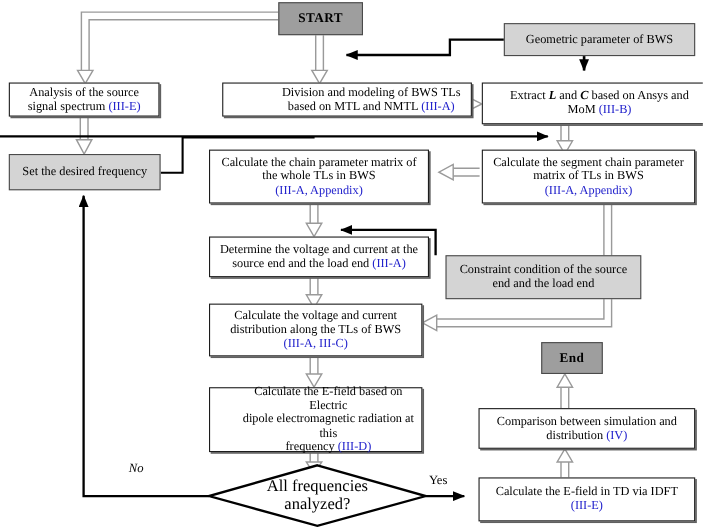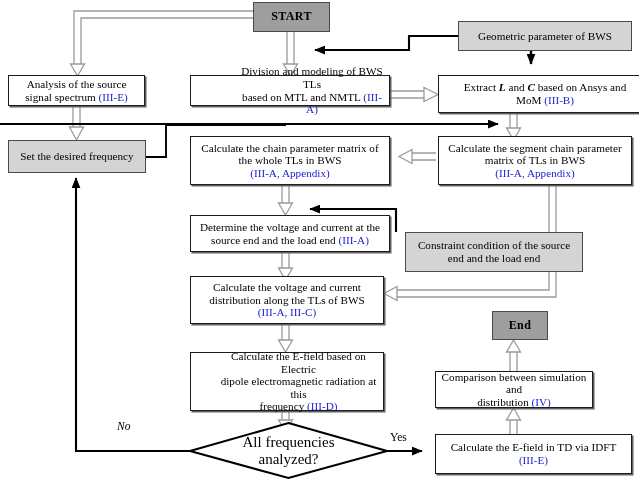--- a/index.html
+++ b/index.html
@@ -204,21 +204,21 @@
   </div>
 
   <div class="node proc" style="left:8px; top:75px; width:137px; height:31px;">
     <span class="inner">
       <span>Analysis of the source</span><br>
       <span>signal spectrum</span>
       <span class="ref">(III-E)</span>
     </span>
   </div>
 
-  <div class="node proc" style="left:190px; top:75px; width:200px; height:31px;padding-left:44px;">
+  <div class="node proc" style="left:202px; top:75px; width:227px; height:31px;padding-left:44px;">
     <span class="inner">
       <span>Division and modeling of BWS TLs</span><br>
       <span>based on MTL and NMTL</span>
       <span class="ref">(III-A)</span>
     </span>
   </div>
 
   <div class="node proc" style="left:438px; top:75px; width:214px; height:38px;">
     <span class="inner">
       <span>Extract</span>
@@ -290,21 +290,21 @@
     </span>
   </div>
 
   <div class="node proc" style="left:435px; top:434px; width:197px; height:40px;">
     <span class="inner">
       <span>Calculate the E-field in TD via IDFT</span><br>
       <span class="ref">(III-E)</span>
     </span>
   </div>
 
-  <div class="node proc" style="left:435px; top:371px; width:158px; height:37px;">
+  <div class="node proc" style="left:435px; top:371px; width:197px; height:37px;">
     <span class="inner">
       <span>Comparison between simulation and</span><br>
       <span>distribution</span>
       <span class="ref">(IV)</span>
     </span>
   </div>
 
   <div class="node term term-dark" style="left:492px; top:311px; width:56px; height:29px;">
     <span class="inner">End</span>
   </div>

